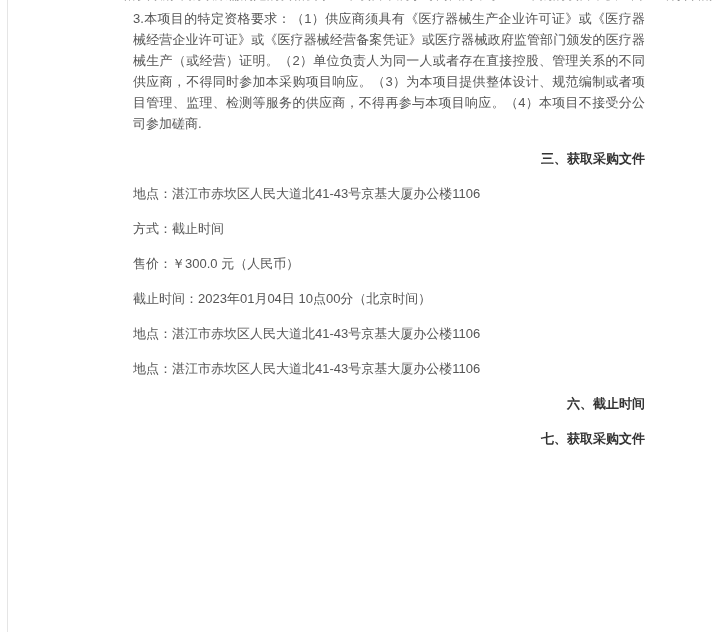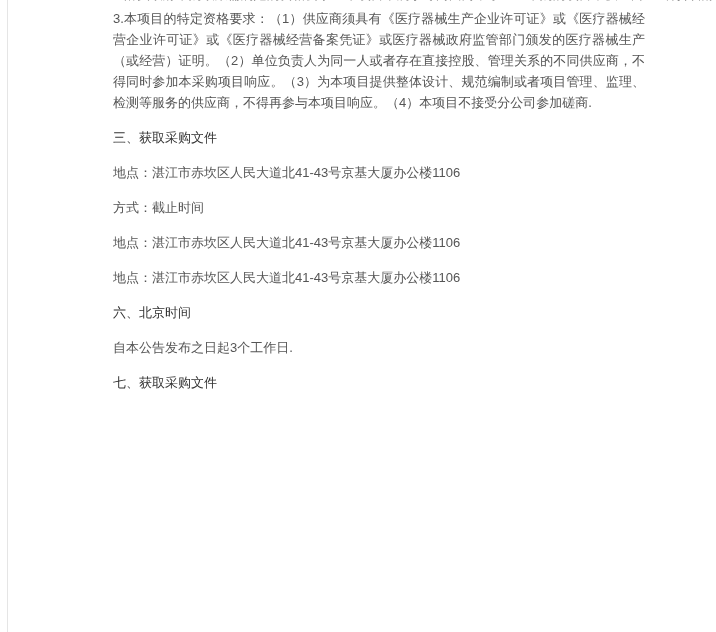--- a/index.html
+++ b/index.html
@@ -50,28 +50,29 @@
   .content p,
   .content h3 {
     margin: 14px 0 0 0;
     font-size: 13px;
     line-height: 21px;
   }
   .content p {
     color: #555555;
     font-weight: normal;
     text-align: justify;
+    margin-left: 20px;
   }
   .content p.first {
     margin-top: 0;
   }
   .content h3 {
     color: #333333;
-    font-weight: normal;
-    text-align: left;
+    font-weight: bold;
+    text-align: right;
   }
 </style>
 </head>
 <body>
 
 <div class="page">
 
   <div class="left-rule"></div>
 
   <div class="clipped-line">
@@ -82,29 +83,30 @@
 
     <p class="first">3.本项目的特定资格要求：（1）供应商须具有《医疗器械生产企业许可证》或《医疗器械经营企业许可证》或《医疗器械经营备案凭证》或医疗器械政府监管部门颁发的医疗器械生产（或经营）证明。（2）单位负责人为同一人或者存在直接控股、管理关系的不同供应商，不得同时参加本采购项目响应。（3）为本项目提供整体设计、规范编制或者项目管理、监理、检测等服务的供应商，不得再参与本项目响应。（4）本项目不接受分公司参加磋商.</p>
 
     <h3>三、获取采购文件</h3>
 
 
     <p>地点：湛江市赤坎区人民大道北41-43号京基大厦办公楼1106</p>
 
     <p>方式：截止时间</p>
 
+    <p>售价：￥300.0 元（人民币）</p>
 
 
+    <p>截止时间：2023年01月04日 10点00分（北京时间）</p>
 
     <p>地点：湛江市赤坎区人民大道北41-43号京基大厦办公楼1106</p>
 
 
 
     <p>地点：湛江市赤坎区人民大道北41-43号京基大厦办公楼1106</p>
 
-    <h3>六、北京时间</h3>
+    <h3>六、截止时间</h3>
 
-    <p>自本公告发布之日起3个工作日.</p>
 
     <h3>七、获取采购文件</h3>
 
   </div>
 </div>
 
 </body></html>

